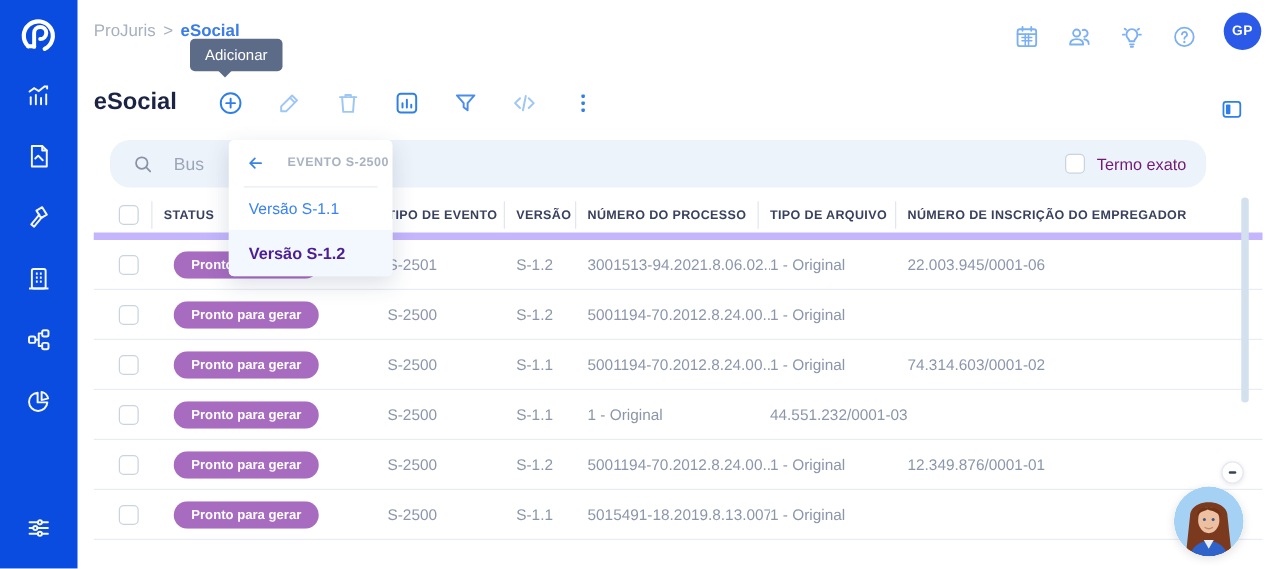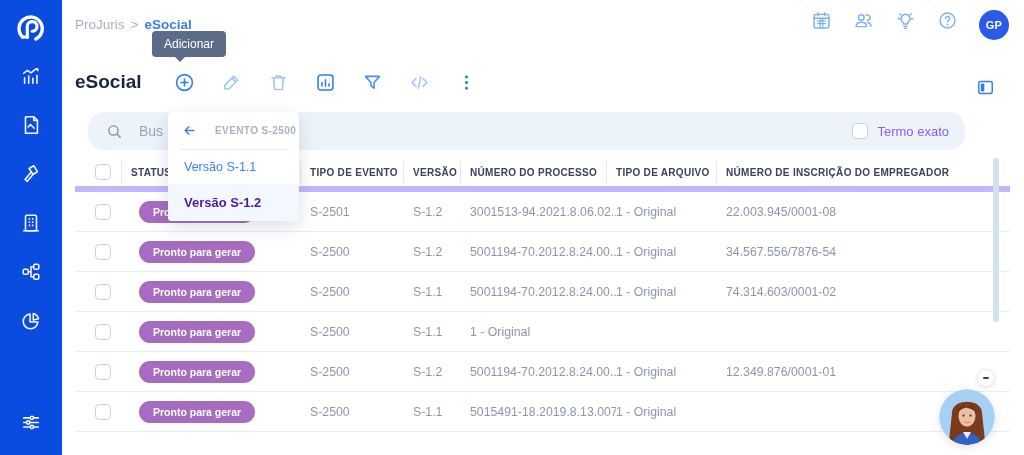--- a/index.html
+++ b/index.html
@@ -10,21 +10,21 @@
   .sidebar { position:absolute; left:0; top:0; width:62px; height:455px; background:#0b4ce0; display:flex; flex-direction:column; align-items:center; padding-top:9px; z-index:5; }
   .sidebar .logo { width:38px; height:38px; display:flex; align-items:center; justify-content:center; }
   .side-icons { display:flex; flex-direction:column; align-items:center; gap:27px; margin-top:18px; }
   .side-icon { width:22px; height:22px; color:#fff; opacity:.96; cursor:pointer; }
   .side-bottom { margin-top:auto; margin-bottom:22px; }
   .side-icon svg { width:100%; height:100%; display:block; }
 
   
   .breadcrumb { position:absolute; left:75px; top:17px; font-size:13.5px; color:#a7b0c0; display:flex; gap:6px; align-items:center; }
   .breadcrumb .crumb-current { color:#3b7de8; font-weight:bold; }
-  .top-icons { position:absolute; top:10px; right:15px; display:flex; align-items:flex-start; gap:21px; }
+  .top-icons { position:absolute; top:10px; right:15px; display:flex; align-items:flex-end; gap:21px; }
   .hicon { width:21px; height:21px; color:#7cb0f3; cursor:pointer; }
   .hicon svg { width:100%; height:100%; display:block; }
   .avatar-gp { width:30px; height:30px; border-radius:50%; background:#2b59e8; color:#fff; font-size:11px; font-weight:bold; display:flex; align-items:center; justify-content:center; letter-spacing:.4px; cursor:pointer; }
 
   
   .toolbar { position:absolute; left:75px; top:71px; display:flex; align-items:center; }
   .page-title { font-size:19px; font-weight:bold; color:#1c2444; margin-right:32px; }
   .tool-icons { display:flex; align-items:center; gap:26px; }
   .ticon { width:21px; height:21px; cursor:pointer; }
   .ticon svg { width:100%; height:100%; display:block; }
@@ -35,36 +35,36 @@
   
   .tooltip { position:absolute; left:152px; top:31px; background:#5c6b87; color:#fff; font-size:12px; padding:6px 12px; border-radius:4px; z-index:30; }
   .tooltip::after { content:""; position:absolute; left:22px; bottom:-5px; border-left:6px solid transparent; border-right:6px solid transparent; border-top:6px solid #5c6b87; }
 
   
   .searchbar { position:absolute; left:88px; top:112px; width:877px; height:38px; background:#edf3fa; border-radius:16px; display:flex; align-items:center; padding:0 16px 0 18px; z-index:1; }
   .search-icon { width:17px; height:17px; color:#8a93a5; margin-right:16px; }
   .search-icon svg { width:100%; height:100%; }
   .search-text { font-size:14px; color:#9aa5b8; flex:1; cursor:text; }
   .exact-wrap { display:flex; align-items:center; gap:9px; cursor:pointer; }
-  .exact-label { font-size:13px; color:#8b5cf6; }
+  .exact-label { font-size:13px; color:#701a75; }
   .cbx { width:16px; height:16px; border:1px solid #c9d4e2; border-radius:4px; background:#fff; flex:none; cursor:pointer; }
 
   
   .table { position:absolute; left:75px; top:158px; width:935px; }
   .trow { display:grid; grid-template-columns:56px 179px 103px 57px 146px 110px 1fr; align-items:center; }
   .thead { height:34px; border-bottom:6px solid #c4b5fd; }
   .th { font-size:10px; font-weight:bold; color:#39415f; letter-spacing:.3px; position:relative; padding-left:0; white-space:nowrap; }
   .th.div::before { content:""; position:absolute; left:-10px; top:50%; transform:translateY(-50%); width:1px; height:22px; background:#e1e7f0; }
   .trow.data { height:40px; border-bottom:1px solid #e9edf3; }
   .cell { font-size:12.3px; color:#8c96ab; white-space:nowrap; overflow:hidden; }
   .cbx-cell { display:flex; justify-content:center; }
   .badge { display:inline-block; background:#a76cc0; color:#fff; font-size:10.5px; font-weight:bold; padding:5px 14px; border-radius:999px; margin-left:8px; white-space:nowrap; }
 
   
-  .dropdown { position:absolute; left:168px; top:112px; width:131px; background:#fff; border-radius:4px; box-shadow:0 6px 18px rgba(40,60,100,.16); z-index:20; overflow:hidden; }
+  .dropdown { position:absolute; left:183px; top:112px; width:131px; background:#fff; border-radius:4px; box-shadow:0 6px 18px rgba(40,60,100,.16); z-index:20; overflow:hidden; }
   .dd-head { display:flex; align-items:center; gap:9px; padding:11px 10px 9px 14px; }
   .dd-back { width:15px; height:15px; color:#3b82e8; flex:none; cursor:pointer; }
   .dd-back svg { width:100%; height:100%; }
   .dd-vline { width:1px; height:15px; background:#dde3ec; }
   .dd-title { font-size:10px; font-weight:bold; color:#a9b2c2; letter-spacing:.4px; white-space:nowrap; }
   .dd-sep { height:1px; background:#e8edf3; margin:2px 12px 0 12px; }
   .dd-item { font-size:12.5px; color:#3b82f6; padding:10px 16px; cursor:pointer; white-space:nowrap; }
   .dd-item.selected { font-size:13px; font-weight:bold; color:#4c1d95; background:#f2f8fd; padding:11px 16px; }
 
   
@@ -270,33 +270,32 @@
 
     <div class="trow data">
       <div class="cbx-cell">
           <div class="cbx"></div>
         </div>
       <div class="cell"><span class="badge">Pronto para gerar</span></div>
       <div class="cell">S-2501</div>
       <div class="cell">S-1.2</div>
       <div class="cell">3001513-94.2021.8.06.02..</div>
       <div class="cell">1 - Original</div>
-      <div class="cell">22.003.945/0001-08</div>
+      <div class="cell">22.003.945/0001-06</div>
     </div>
 
     <div class="trow data">
       <div class="cbx-cell">
           <div class="cbx"></div>
         </div>
       <div class="cell"><span class="badge">Pronto para gerar</span></div>
       <div class="cell">S-2500</div>
       <div class="cell">S-1.2</div>
       <div class="cell">5001194-70.2012.8.24.00...</div>
       <div class="cell">1 - Original</div>
-      <div class="cell">34.567.556/7876-54</div>
     </div>
 
     <div class="trow data">
       <div class="cbx-cell">
           <div class="cbx"></div>
         </div>
       <div class="cell"><span class="badge">Pronto para gerar</span></div>
       <div class="cell">S-2500</div>
       <div class="cell">S-1.1</div>
       <div class="cell">5001194-70.2012.8.24.00...</div>
@@ -305,20 +304,21 @@
     </div>
 
     <div class="trow data">
       <div class="cbx-cell">
           <div class="cbx"></div>
         </div>
       <div class="cell"><span class="badge">Pronto para gerar</span></div>
       <div class="cell">S-2500</div>
       <div class="cell">S-1.1</div>
       <div class="cell">1 - Original</div>
+      <div class="cell">44.551.232/0001-03</div>
     </div>
 
     <div class="trow data">
       <div class="cbx-cell">
           <div class="cbx"></div>
         </div>
       <div class="cell"><span class="badge">Pronto para gerar</span></div>
       <div class="cell">S-2500</div>
       <div class="cell">S-1.2</div>
       <div class="cell">5001194-70.2012.8.24.00...</div>

